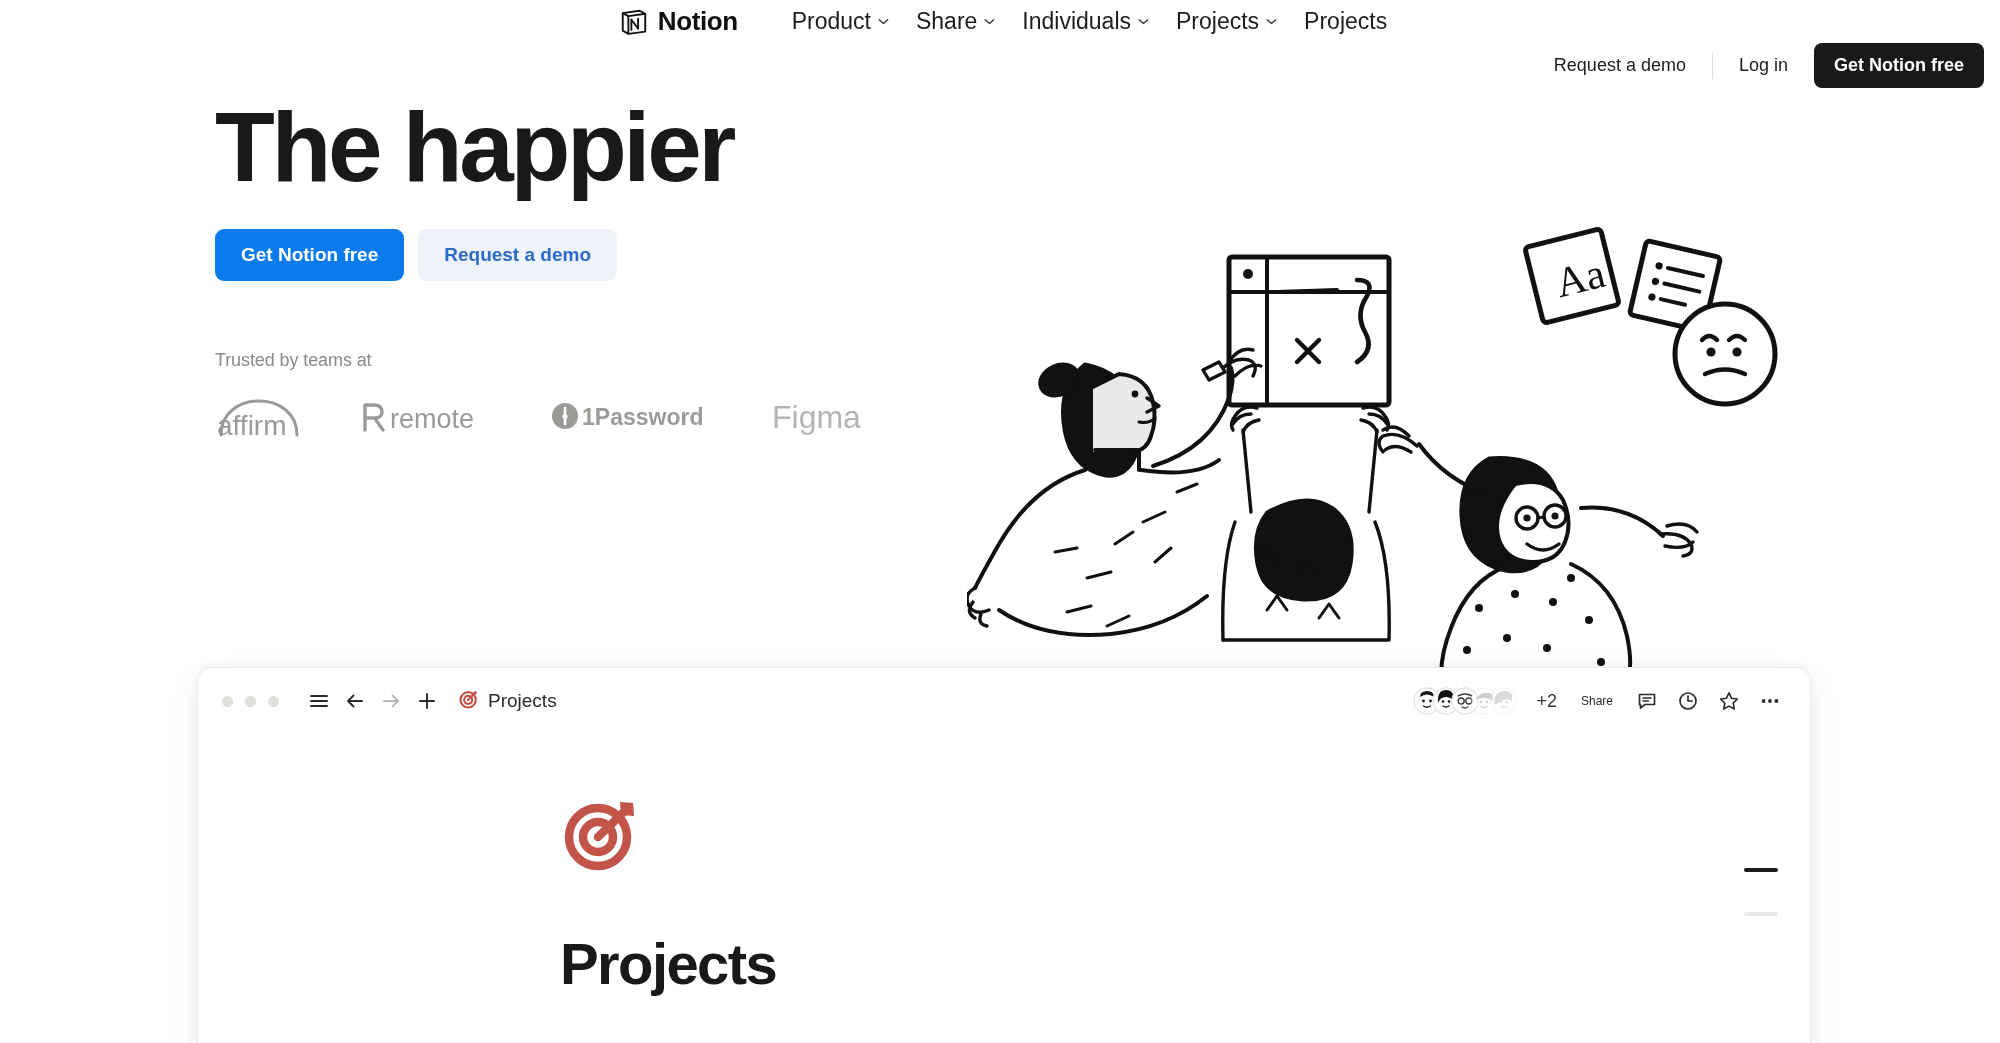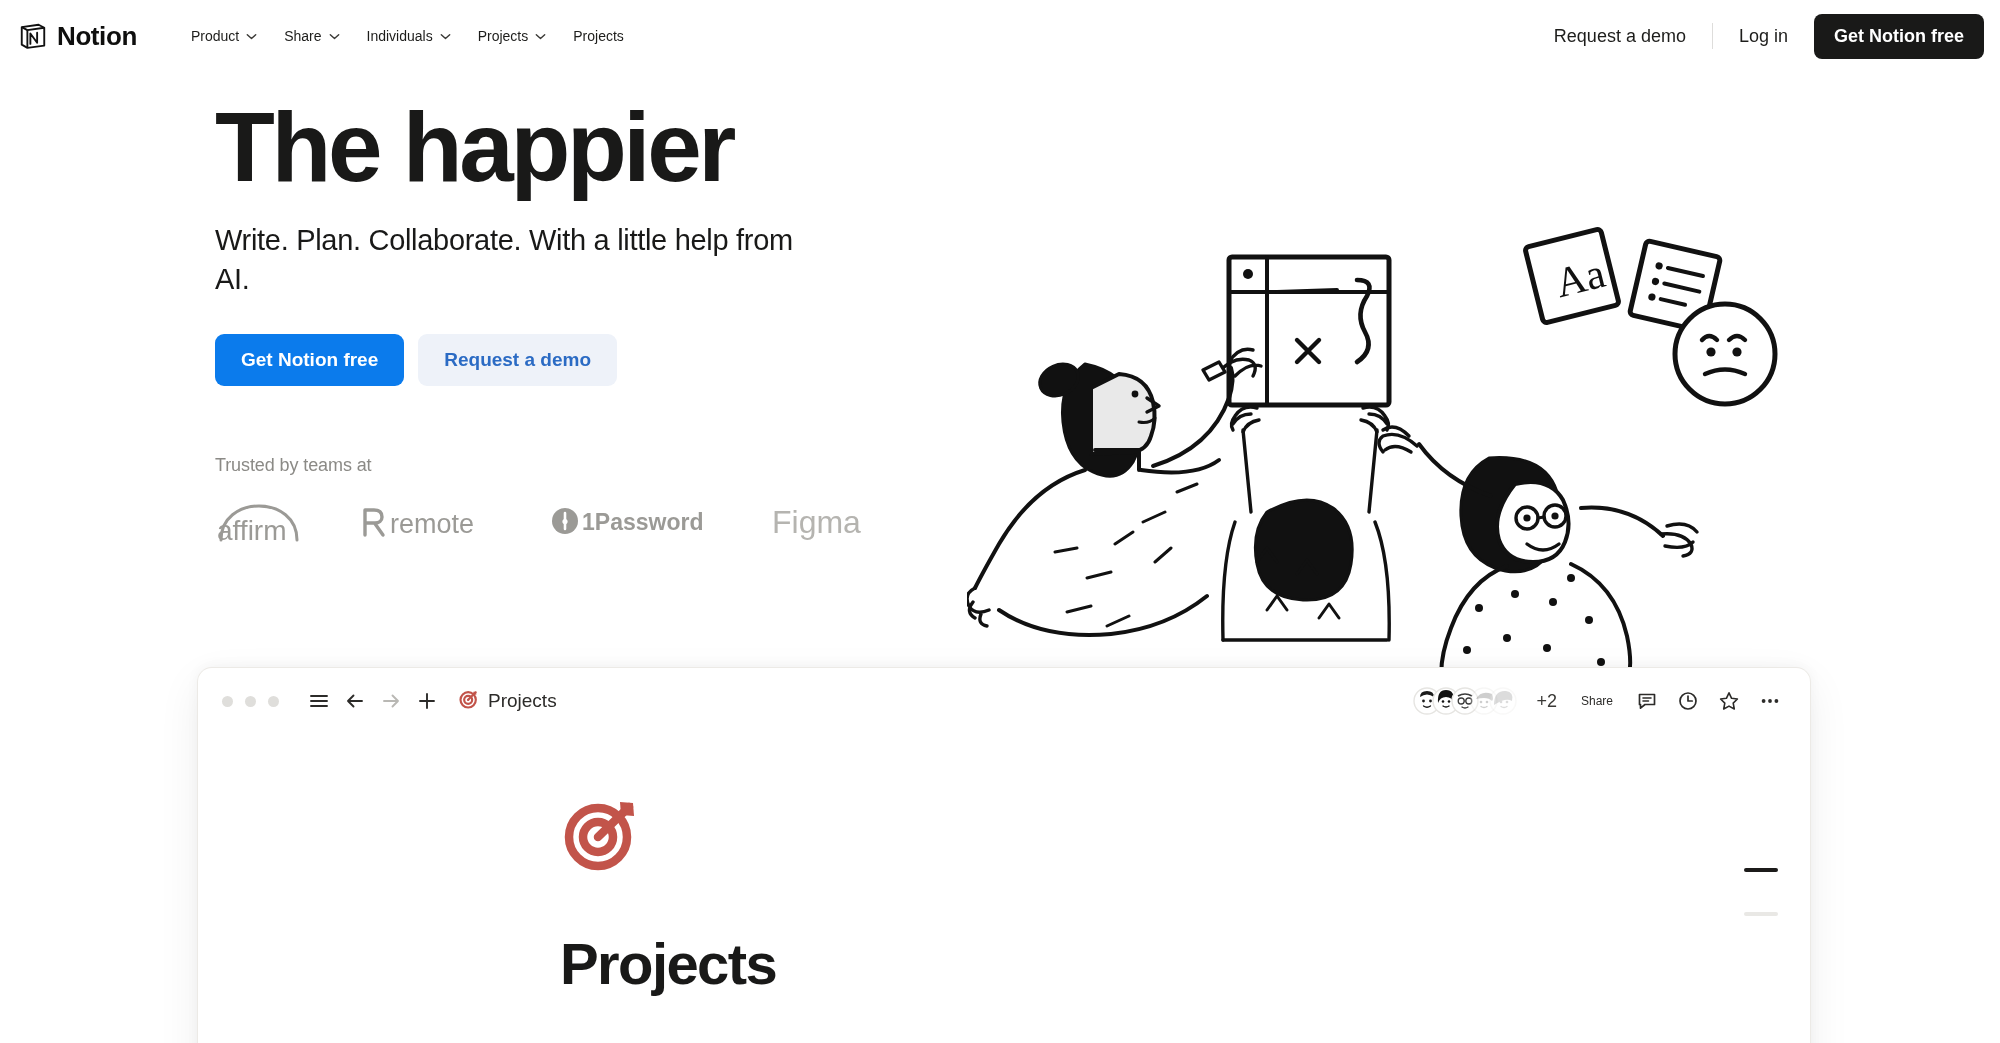--- a/index.html
+++ b/index.html
@@ -7,32 +7,32 @@
     width:2000px; height:1043px;
     background:#ffffff;
     font-family:"Liberation Sans", sans-serif;
     overflow:hidden;
     color:#191918;
   }
 
   
   .navbar{
     position:absolute; top:0; left:0; width:2000px; height:72px;
-    display:flex; align-items:center; background:#ffffff; z-index:40;
+    display:flex; align-items:center; background:#ffffff; z-index:40;flex-direction:column;
   }
   .nav-left{ display:flex; align-items:center; padding-left:18px; }
   .brand{ display:flex; align-items:center; gap:9px; cursor:pointer; }
   .brand-mark{ width:30px; height:30px; display:block; }
   .brand-word{ font-size:26px; font-weight:700; letter-spacing:-0.4px; color:#0f0f0e; }
 
   .nav-links{ display:flex; align-items:center; margin-left:42px; gap:3px; }
   .nav-item{
     display:flex; align-items:center; gap:7px;
     padding:8px 12px; border-radius:6px; cursor:pointer;
-    font-size:14px; color:#1d1d1b; font-weight:400; white-space:nowrap;
+    font-size:23px; color:#1d1d1b; font-weight:400; white-space:nowrap;
   }
   .chev{ width:11px; height:7px; display:block; flex:none; }
 
   .nav-right{ margin-left:auto; display:flex; align-items:center; padding-right:16px; gap:0; }
   .nav-ghost{
     font-size:18px; color:#1d1d1b; padding:8px 14px;
     border-radius:6px; cursor:pointer; white-space:nowrap;
   }
   .nav-divider{ width:1px; height:26px; background:#dedddb; margin:0 12px; }
   .nav-cta{
@@ -180,21 +180,20 @@
   </div>
 </header>
 
 <section class="hero">
 
   <div class="hero-copy">
     <h1 class="headline">
       <span>The happier</span><br>
     </h1>
 
-    <p class="subhead">Write. Plan. Collaborate. With a little help from AI.</p>
 
     <div class="cta-row">
       <button class="btn-primary">Get Notion free</button>
       <button class="btn-secondary">Request a demo</button>
     </div>
 
     <div class="trusted-label">Trusted by teams at</div>
 
     <div class="logo-row">
 

